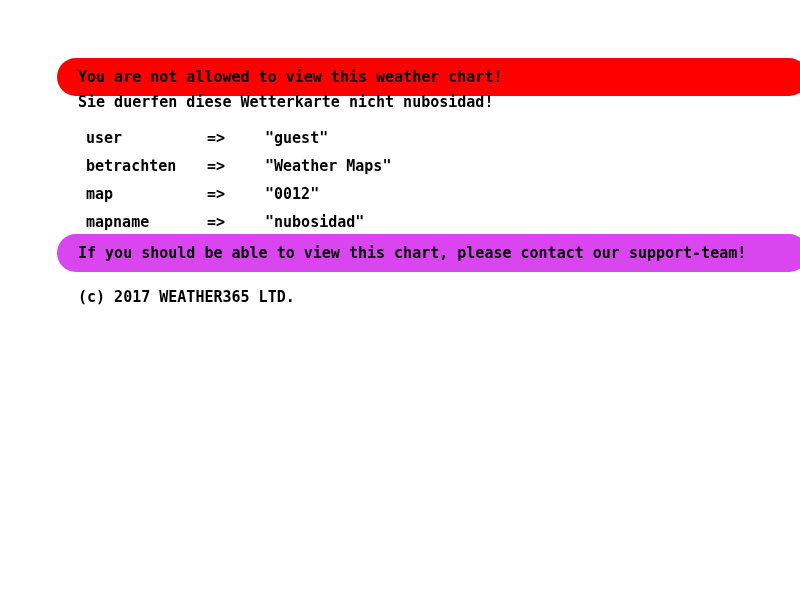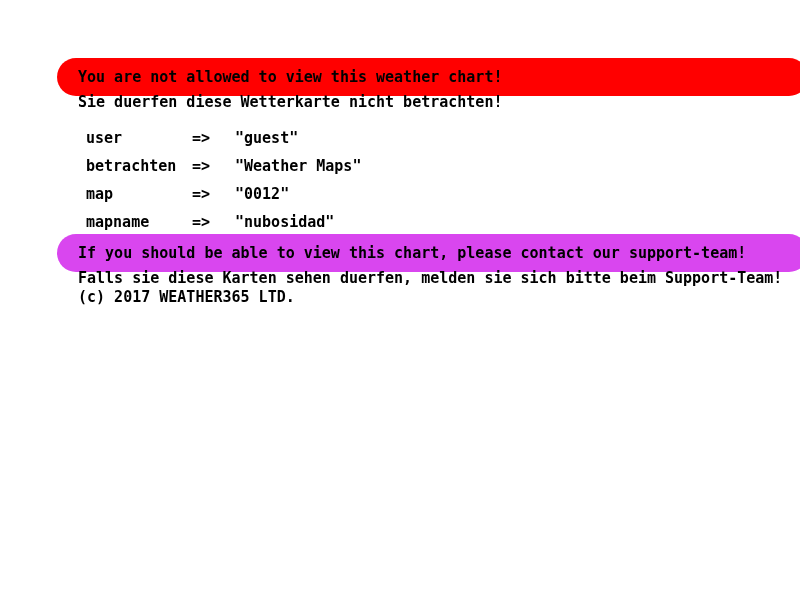--- a/index.html
+++ b/index.html
@@ -35,20 +35,21 @@
   #details {
     position: absolute;
     left: 38px;
     top: 80px;
   }
   .detail-row {
     display: flex;
     height: 20px;
     line-height: 20px;
     white-space: pre;
+    gap: 15px;
   }
   .detail-key   { display: inline-block; width: 90px; }
   .detail-arrow { display: inline-block; width: 27px; }
   .detail-value { display: inline-block; }
   #footer {
     position: absolute;
     left: 38px;
     top: 247px;
     width: 735px;
     display: flex;
@@ -58,21 +59,21 @@
     white-space: pre;
   }
 </style>
 </head>
 <body>
 
 <div id="page" style="background: rgb(255, 255, 255);">
 
   <div id="error-banner" class="banner" style="background: rgb(255, 0, 0);">
     <div class="banner-line">You are not allowed to view this weather chart!</div>
-    <div class="banner-line">Sie duerfen diese Wetterkarte nicht betrachten!</div>
+    <div class="banner-line">Sie duerfen diese Wetterkarte nicht nubosidad!</div>
   </div>
 
   <div id="details">
     <div class="detail-row">
       <span class="detail-key">user</span>
       <span class="detail-arrow">=&gt;</span>
       <span class="detail-value">"guest"</span>
     </div>
     <div class="detail-row">
       <span class="detail-key">betrachten</span>
@@ -91,20 +92,19 @@
     </div>
     <div class="detail-row">
       <span class="detail-key">nicht</span>
       <span class="detail-arrow">=&gt;</span>
       <span class="detail-value">"42"</span>
     </div>
   </div>
 
   <div id="info-banner" class="banner" style="background: #d946ef;">
     <div class="banner-line">If you should be able to view this chart, please contact our support-team!</div>
-    <div class="banner-line">Falls sie diese Karten sehen duerfen, melden sie sich bitte beim Support-Team!</div>
   </div>
 
   <div id="footer">
     <span>(c) 2017 WEATHER365 LTD.</span>
   </div>
 
 </div>
 
 </body></html>

